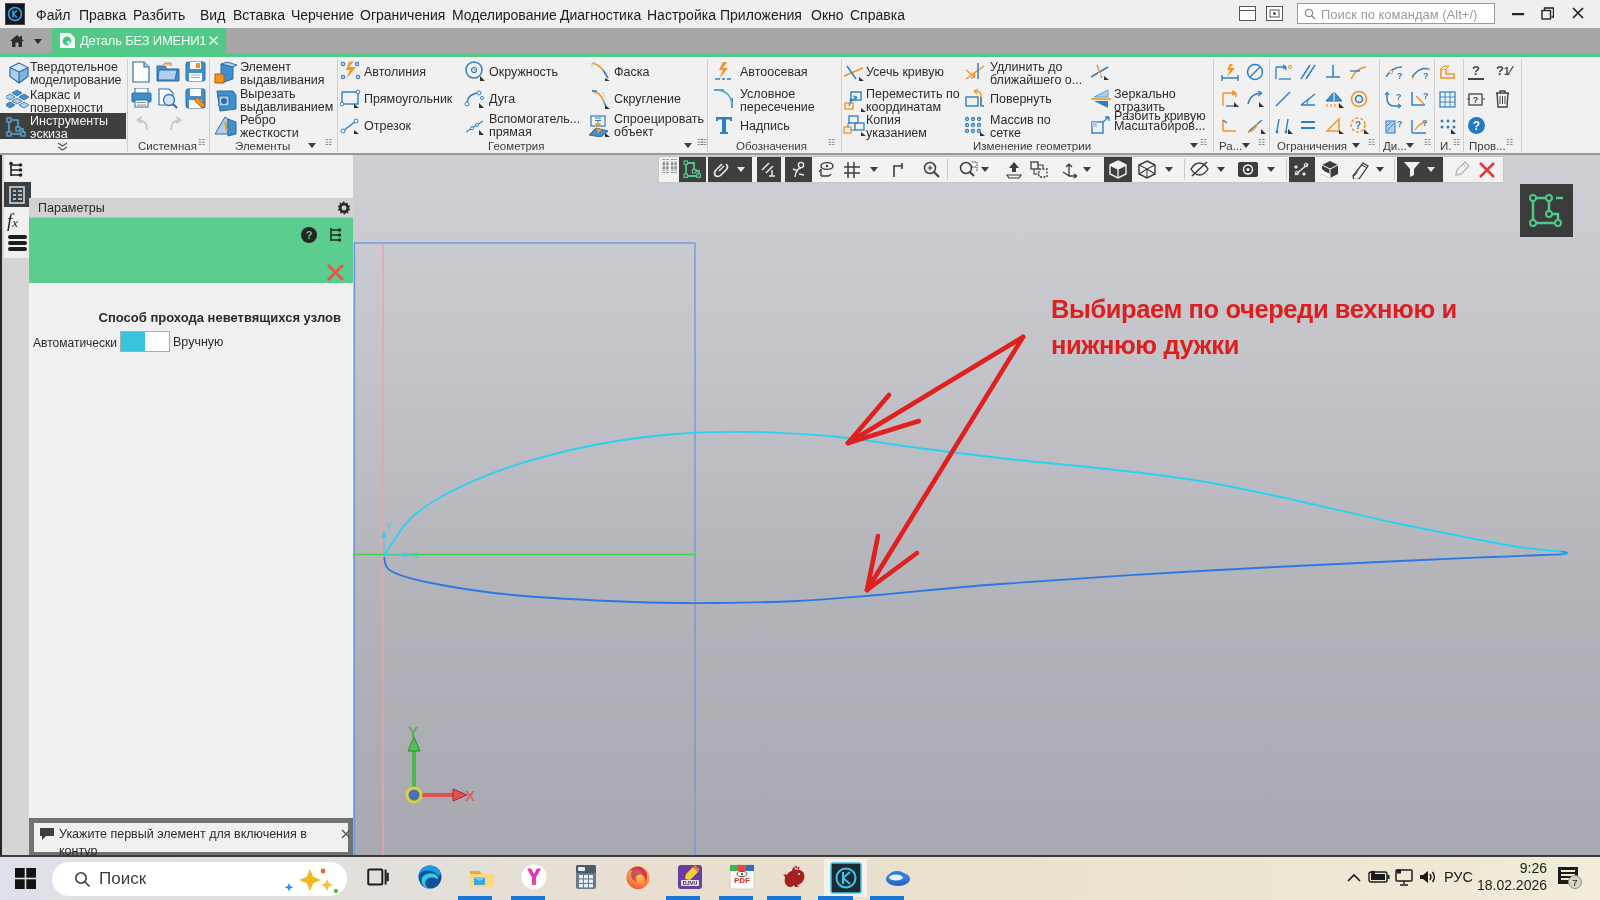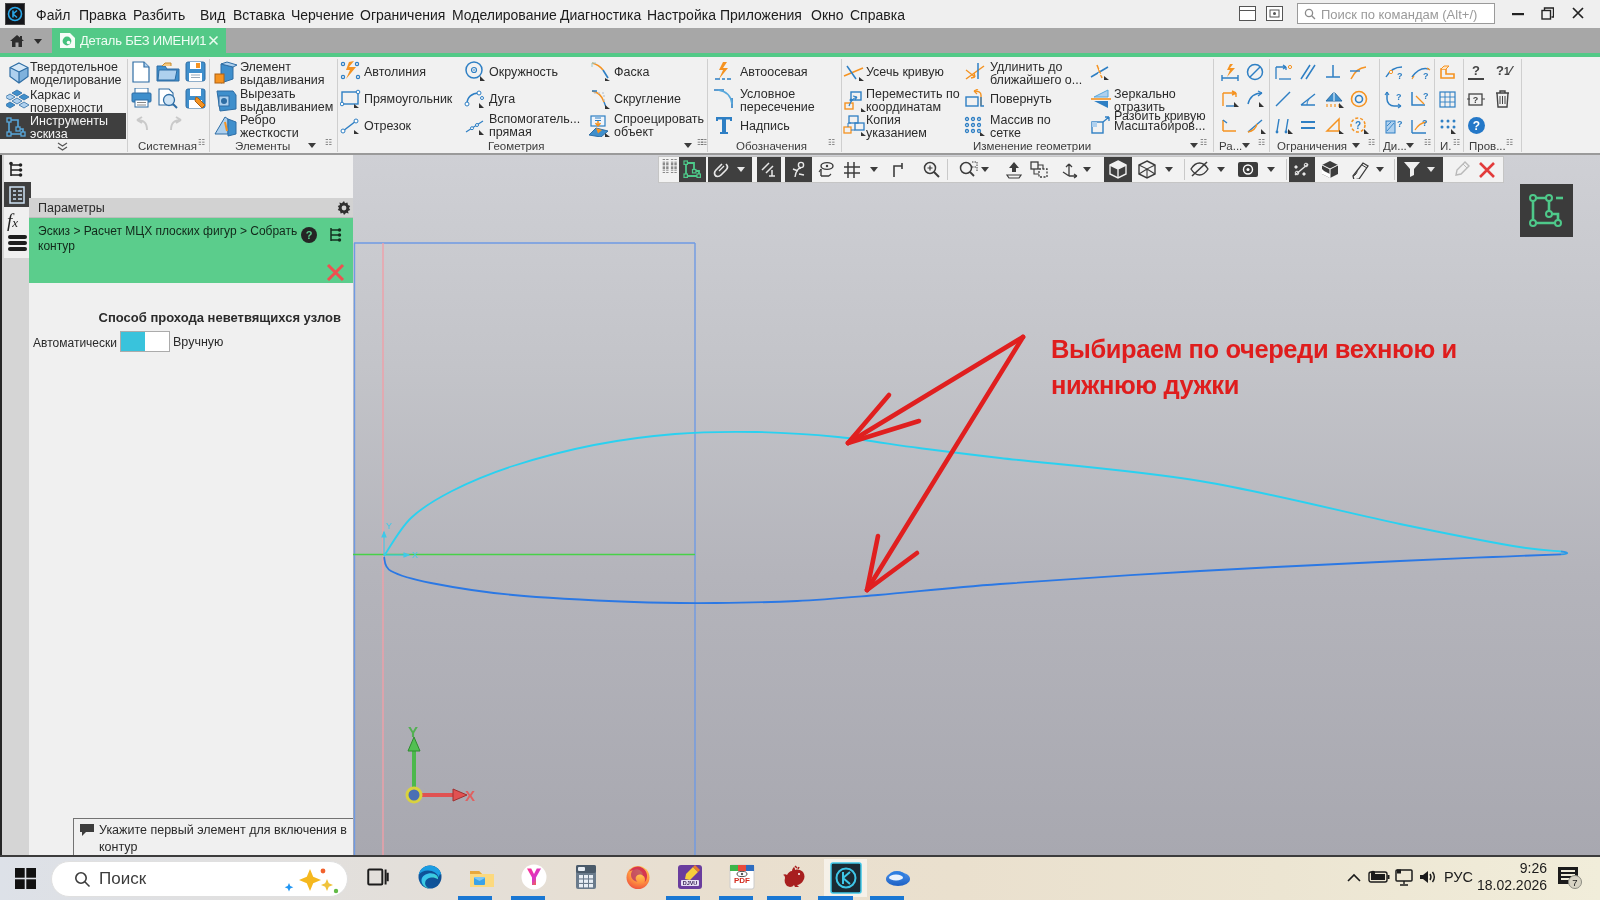--- a/index.html
+++ b/index.html
@@ -22,27 +22,27 @@
 .dk { background:#3f3f3f; color:#f2f2f2; }
 .caret { width:0; height:0; border-left:4px solid transparent; border-right:4px solid transparent; border-top:5px solid #3c3c3c; display:inline-block; }
 .grip { color:#6a6a6a; font-size:8px; letter-spacing:1px; line-height:4px; }
 
 #leftstrip { position:absolute; left:0; top:155px; width:29px; height:702px; background:#d5d5d5; border-left:2px solid #262626; }
 #leftstrip .icz { position:absolute; left:2px; width:27px; background:#f0f0f0; }
 
 #panel { position:absolute; left:29px; top:155px; width:324px; height:663px; background:#f0f0f0;margin-top:43px; }
 #phead { position:absolute; left:0; top:0; width:324px; height:20px; background:#d2d2d2; border-bottom:1px solid #bdbdbd;}
 #pgreen { position:absolute; left:0; top:20px; width:324px; height:65px; background:#5bcd8c; }
-#statusbox { position:absolute; left:29px; top:818px; width:324px; height:39px; background:#f0f0f0; border:1px solid #737373;margin-left:44px; }
+#statusbox { position:absolute; left:29px; top:818px; width:324px; height:39px; background:#f0f0f0; border:5px solid #737373; }
 
 #canvas { position:absolute; left:353px; top:155px; width:1247px; height:702px;
   background:linear-gradient(180deg,#cfd0d5 0%, #c3c4c9 30%, #b4b4bb 60%, #a8a8b0 100%); }
 #floatbar { position:absolute; left:305px; top:1px; width:846px; height:27px; background:#f2f2f2; border:1px solid #c5c5c5; }
 #sketchbadge { position:absolute; left:1167px; top:29px; width:53px; height:53px; background:#3b3b3b; }
-#annot { position:absolute; left:698px; top:136px; width:440px; font-size:25.5px; font-weight:bold; color:#df1d1d; line-height:36px; letter-spacing:-0.4px;margin-top:40px; }
+#annot { position:absolute; left:698px; top:136px; width:440px; font-size:25.5px; font-weight:bold; color:#df1d1d; line-height:36px; letter-spacing:-0.4px; }
 #watermark { position:absolute; left:834px; top:595px; color:rgba(255,255,255,0.28); }
 
 #taskbar { position:absolute; left:0; top:857px; width:1600px; height:43px;
   background:linear-gradient(90deg,#dde1e8 0%, #e3dfda 25%, #e9dfcf 45%, #eae0ce 60%, #ece5d2 80%, #f1edda 100%); }
 #searchpill { position:absolute; left:51px; top:4px; width:297px; height:36px; background:#ffffff; border-radius:18px; border:1px solid #e0e0e0; }
 .ticon { position:absolute; top:7px; width:26px; height:26px; }
 .trun { position:absolute; top:39px; height:4px; width:34px; background:#1977d3; }
 </style>
 </head>
 <body>
@@ -578,21 +578,20 @@
 
 <div id="panel">
   <div id="phead">
     <div class="abs" style="left:9px;top:3px;font-size:12.5px;color:#2a2a2a;">Параметры</div>
     <svg class="abs" style="left:308px;top:3px" width="14" height="14" viewBox="0 0 14 14">
         <path d="M7 0l1 2.2 2.4-.6.6 2.4L13.2 5 12 7l1.2 2-2.2 1 .6 2.4-2.4-.6L7 14l-1-2.2-2.4.6-.6-2.4L.8 9 2 7 .8 5l2.2-1-.6-2.4 2.4.6z" fill="#2f2f2f"></path>
         <circle cx="7" cy="7" r="2.4" fill="#d2d2d2"></circle>
       </svg>
   </div>
   <div id="pgreen">
-    <div class="abs" style="left:9px;top:6px;width:268px;font-size:12px;line-height:15px;color:#12281a;white-space:nowrap;">Эскиз &gt; Расчет МЦХ плоских фигур &gt; Собрать<br>контур</div>
     <svg class="abs" style="left:272px;top:9px" width="16" height="16" viewBox="0 0 16 16">
         <circle cx="8" cy="8" r="8" fill="#252525"></circle>
         <text x="8" y="12" font-size="11" font-weight="bold" fill="#5bcd8c" text-anchor="middle">?</text>
       </svg>
     <svg class="abs" style="left:299px;top:9px" width="16" height="16" viewBox="0 0 16 16">
         <path d="M3 1v13M3 3h7M3 8h7M3 13h7" stroke="#14301f" stroke-width="1.5" fill="none"></path>
         <circle cx="11.5" cy="3" r="1.7" fill="#14301f"></circle>
         <circle cx="11.5" cy="8" r="1.7" fill="#14301f"></circle>
         <circle cx="11.5" cy="13" r="1.7" fill="#14301f"></circle>
       </svg>

